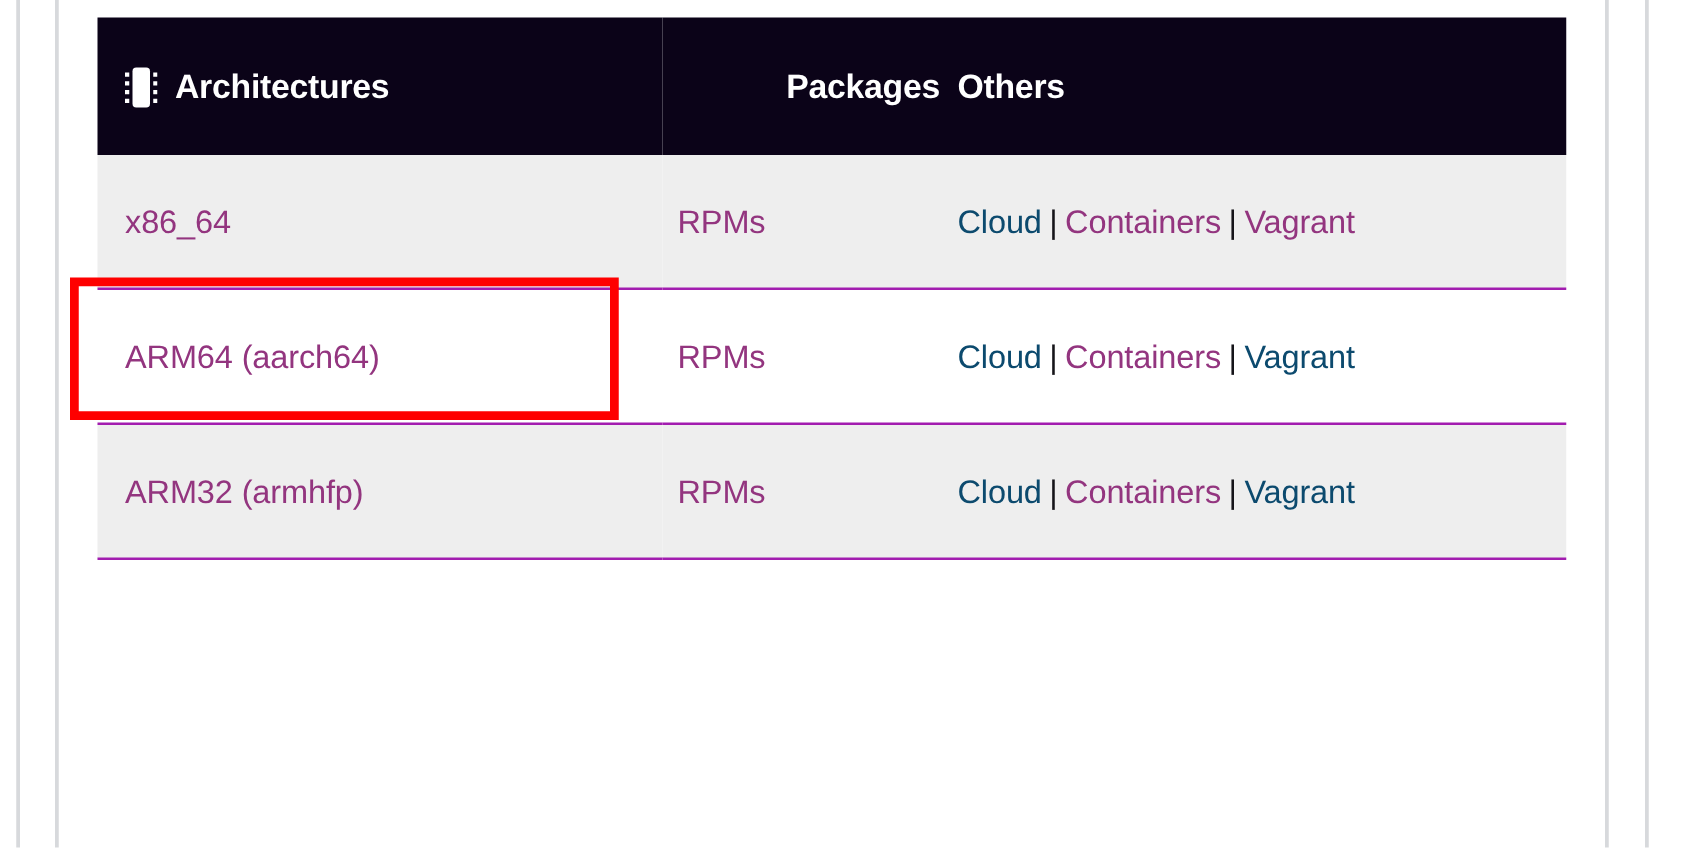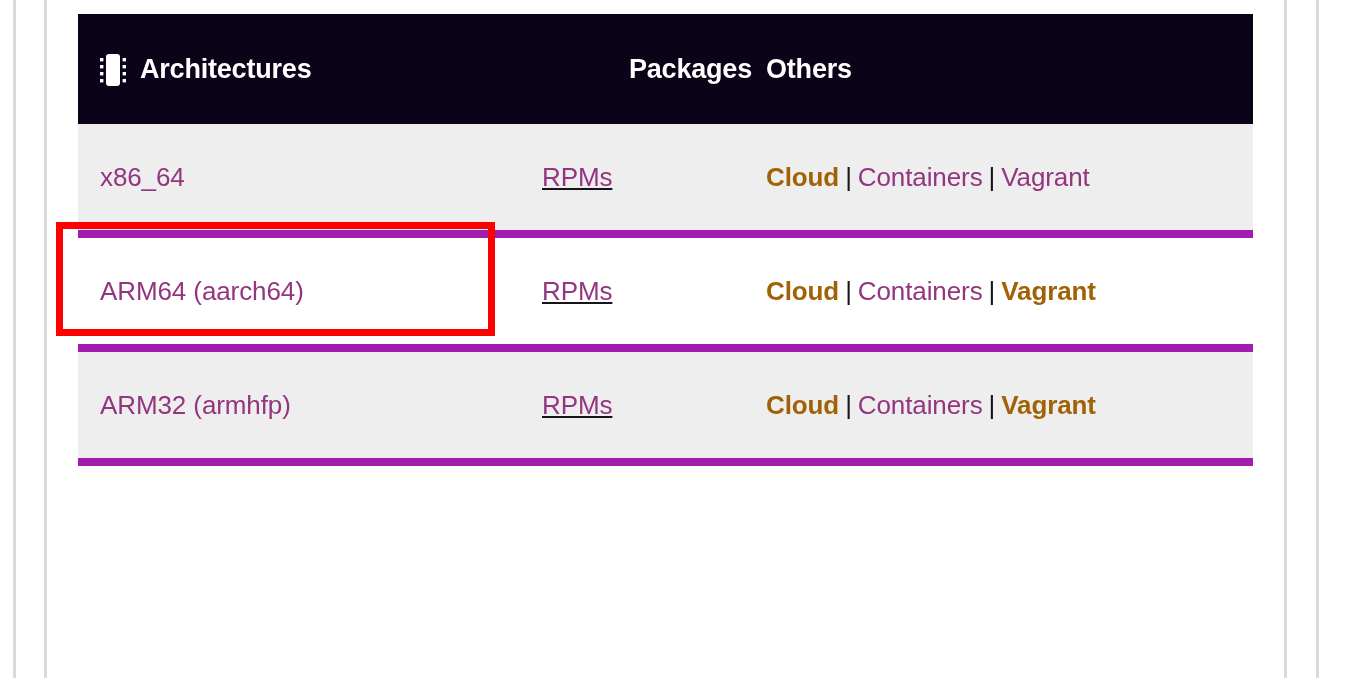--- a/index.html
+++ b/index.html
@@ -79,35 +79,35 @@
     position: relative;
     top: 1px;
   }
 
   .arch-table tbody td {
     font-size: 26px;
     height: 106px;
     padding: 0;
     vertical-align: middle;
     color: #151419;
-    border-bottom: 8px solid #a21caf;
+    border-bottom: 2px solid #a21caf;
     letter-spacing: -0.1px;
   }
   .arch-table tbody tr.shaded td { background: #eeeeee; }
   .arch-table tbody tr.plain td  { background: #ffffff; }
 
   .arch-table tbody td.c-arch { padding-left: 22px; }
-  .arch-table tbody td.c-pkg  { padding-left: 12px; text-decoration: underline; }
+  .arch-table tbody td.c-pkg  { padding-left: 12px; }
   .arch-table tbody td.c-oth  { padding-left: 14px; }
 
   a.lnk {
     color: #93357f;
     text-decoration: none;
   }
-  span.plaintext { color: #a16207; font-weight: bold; }
+  span.plaintext { color: #0c4a6e; }
   span.sep { color: #151419; padding: 0 6px; }
 
   
   .highlight-box {
     position: absolute;
     left: 56px;
     top: 222px;
     width: 439px;
     height: 114px;
     border: 7px solid #fe0000;

